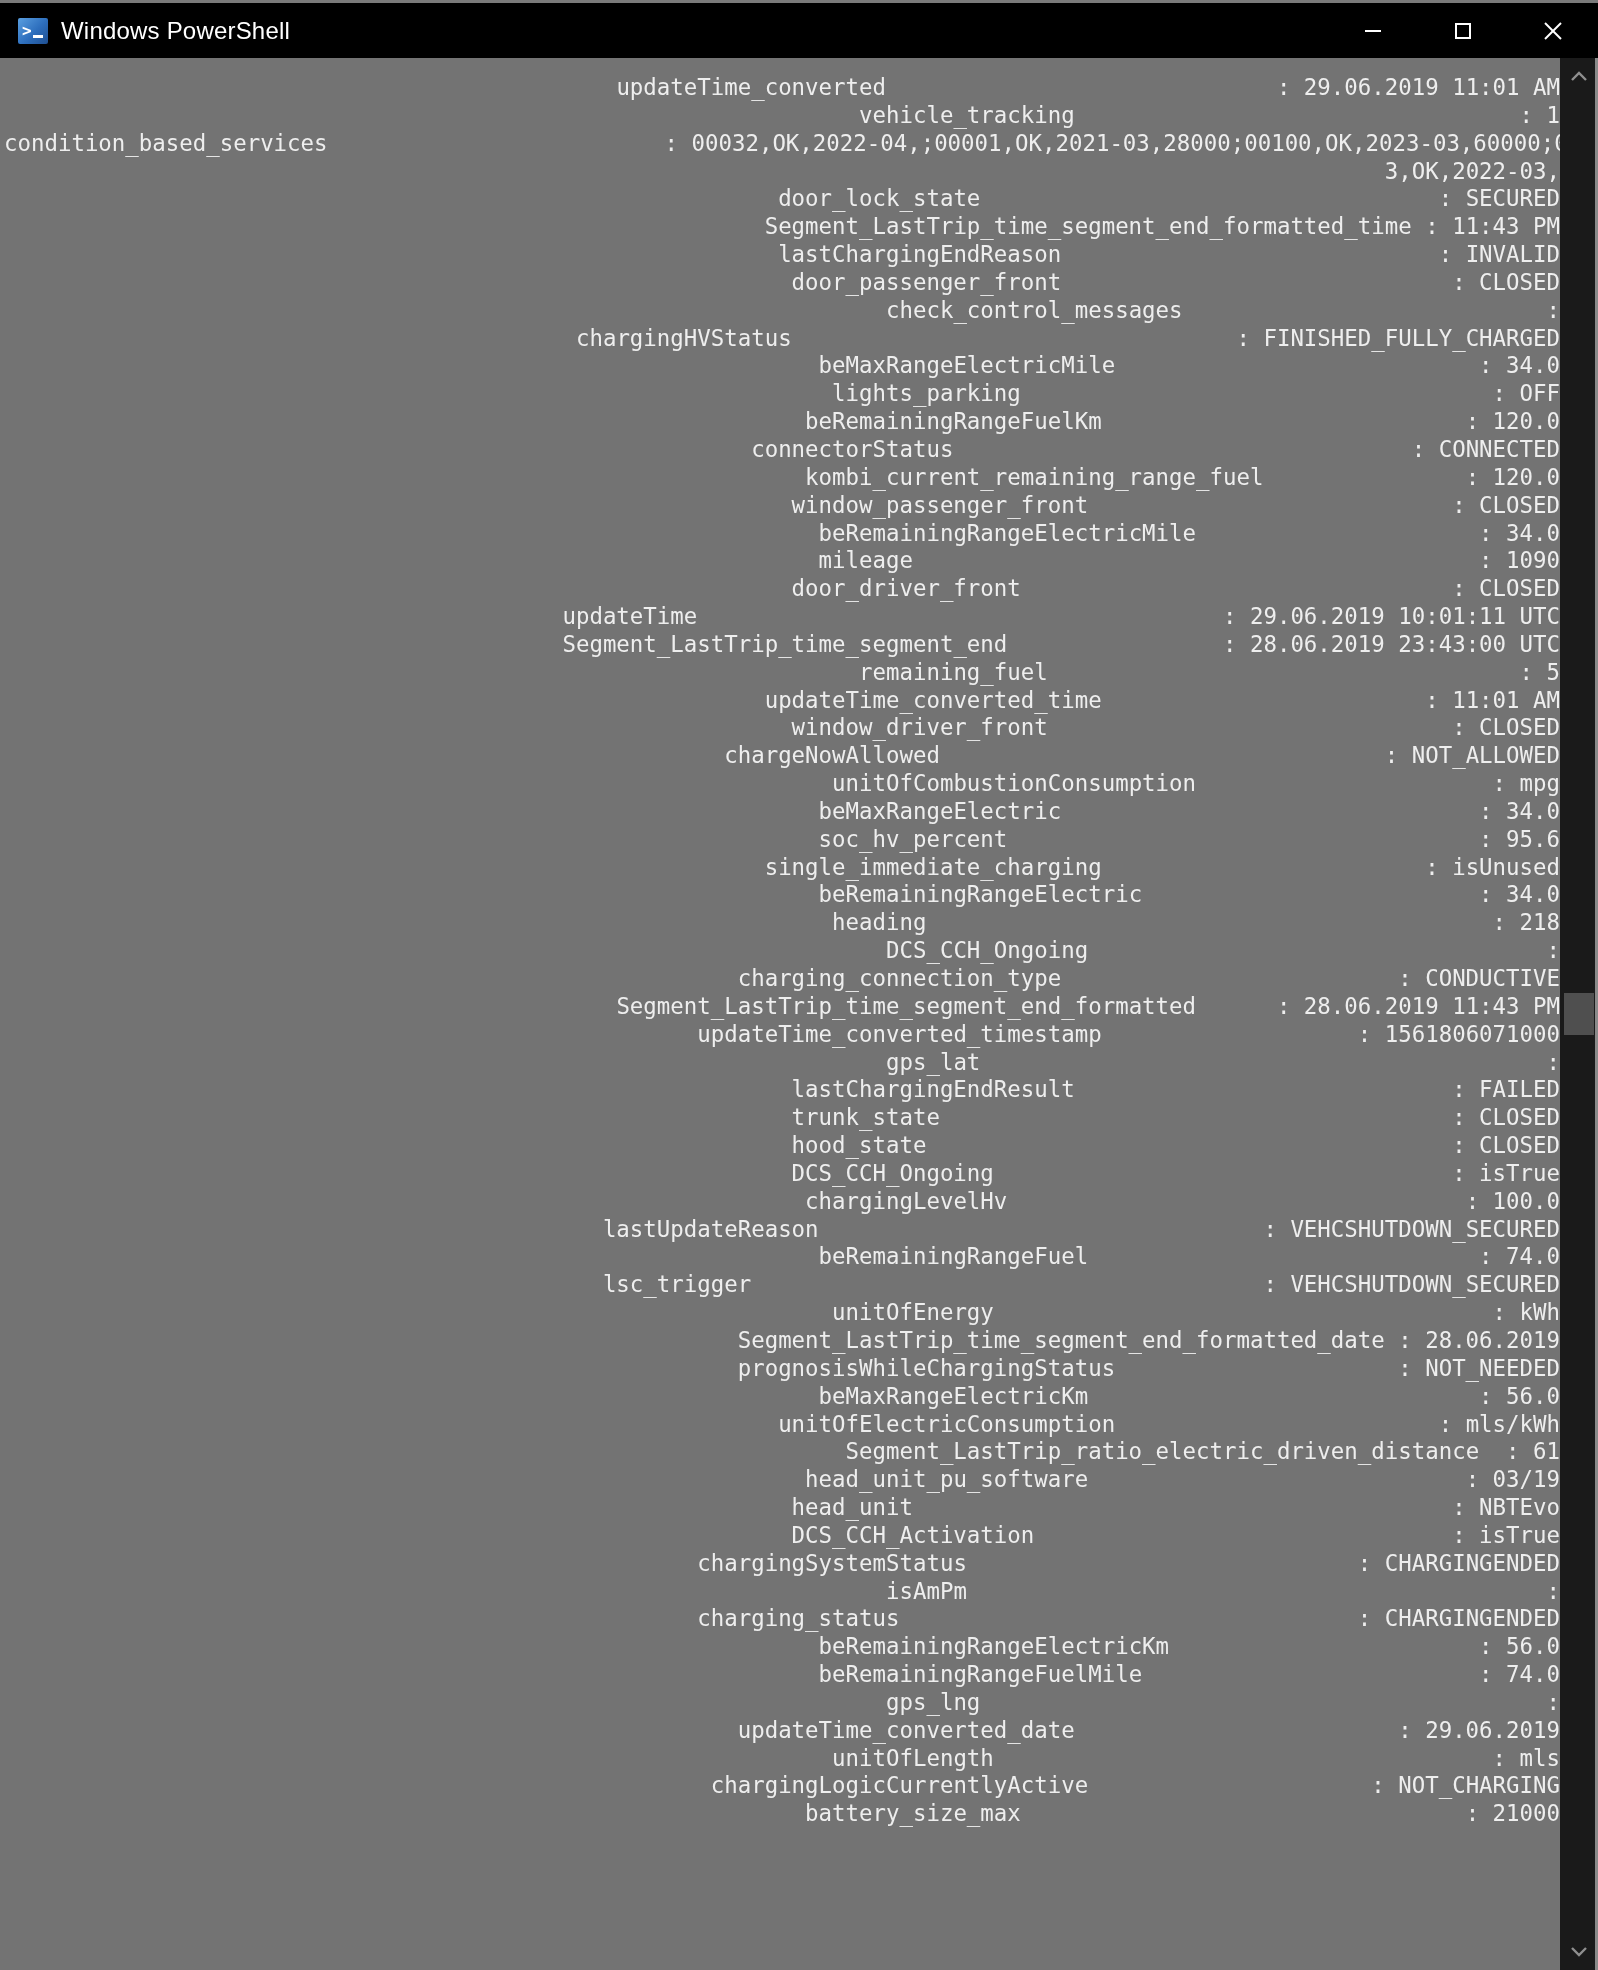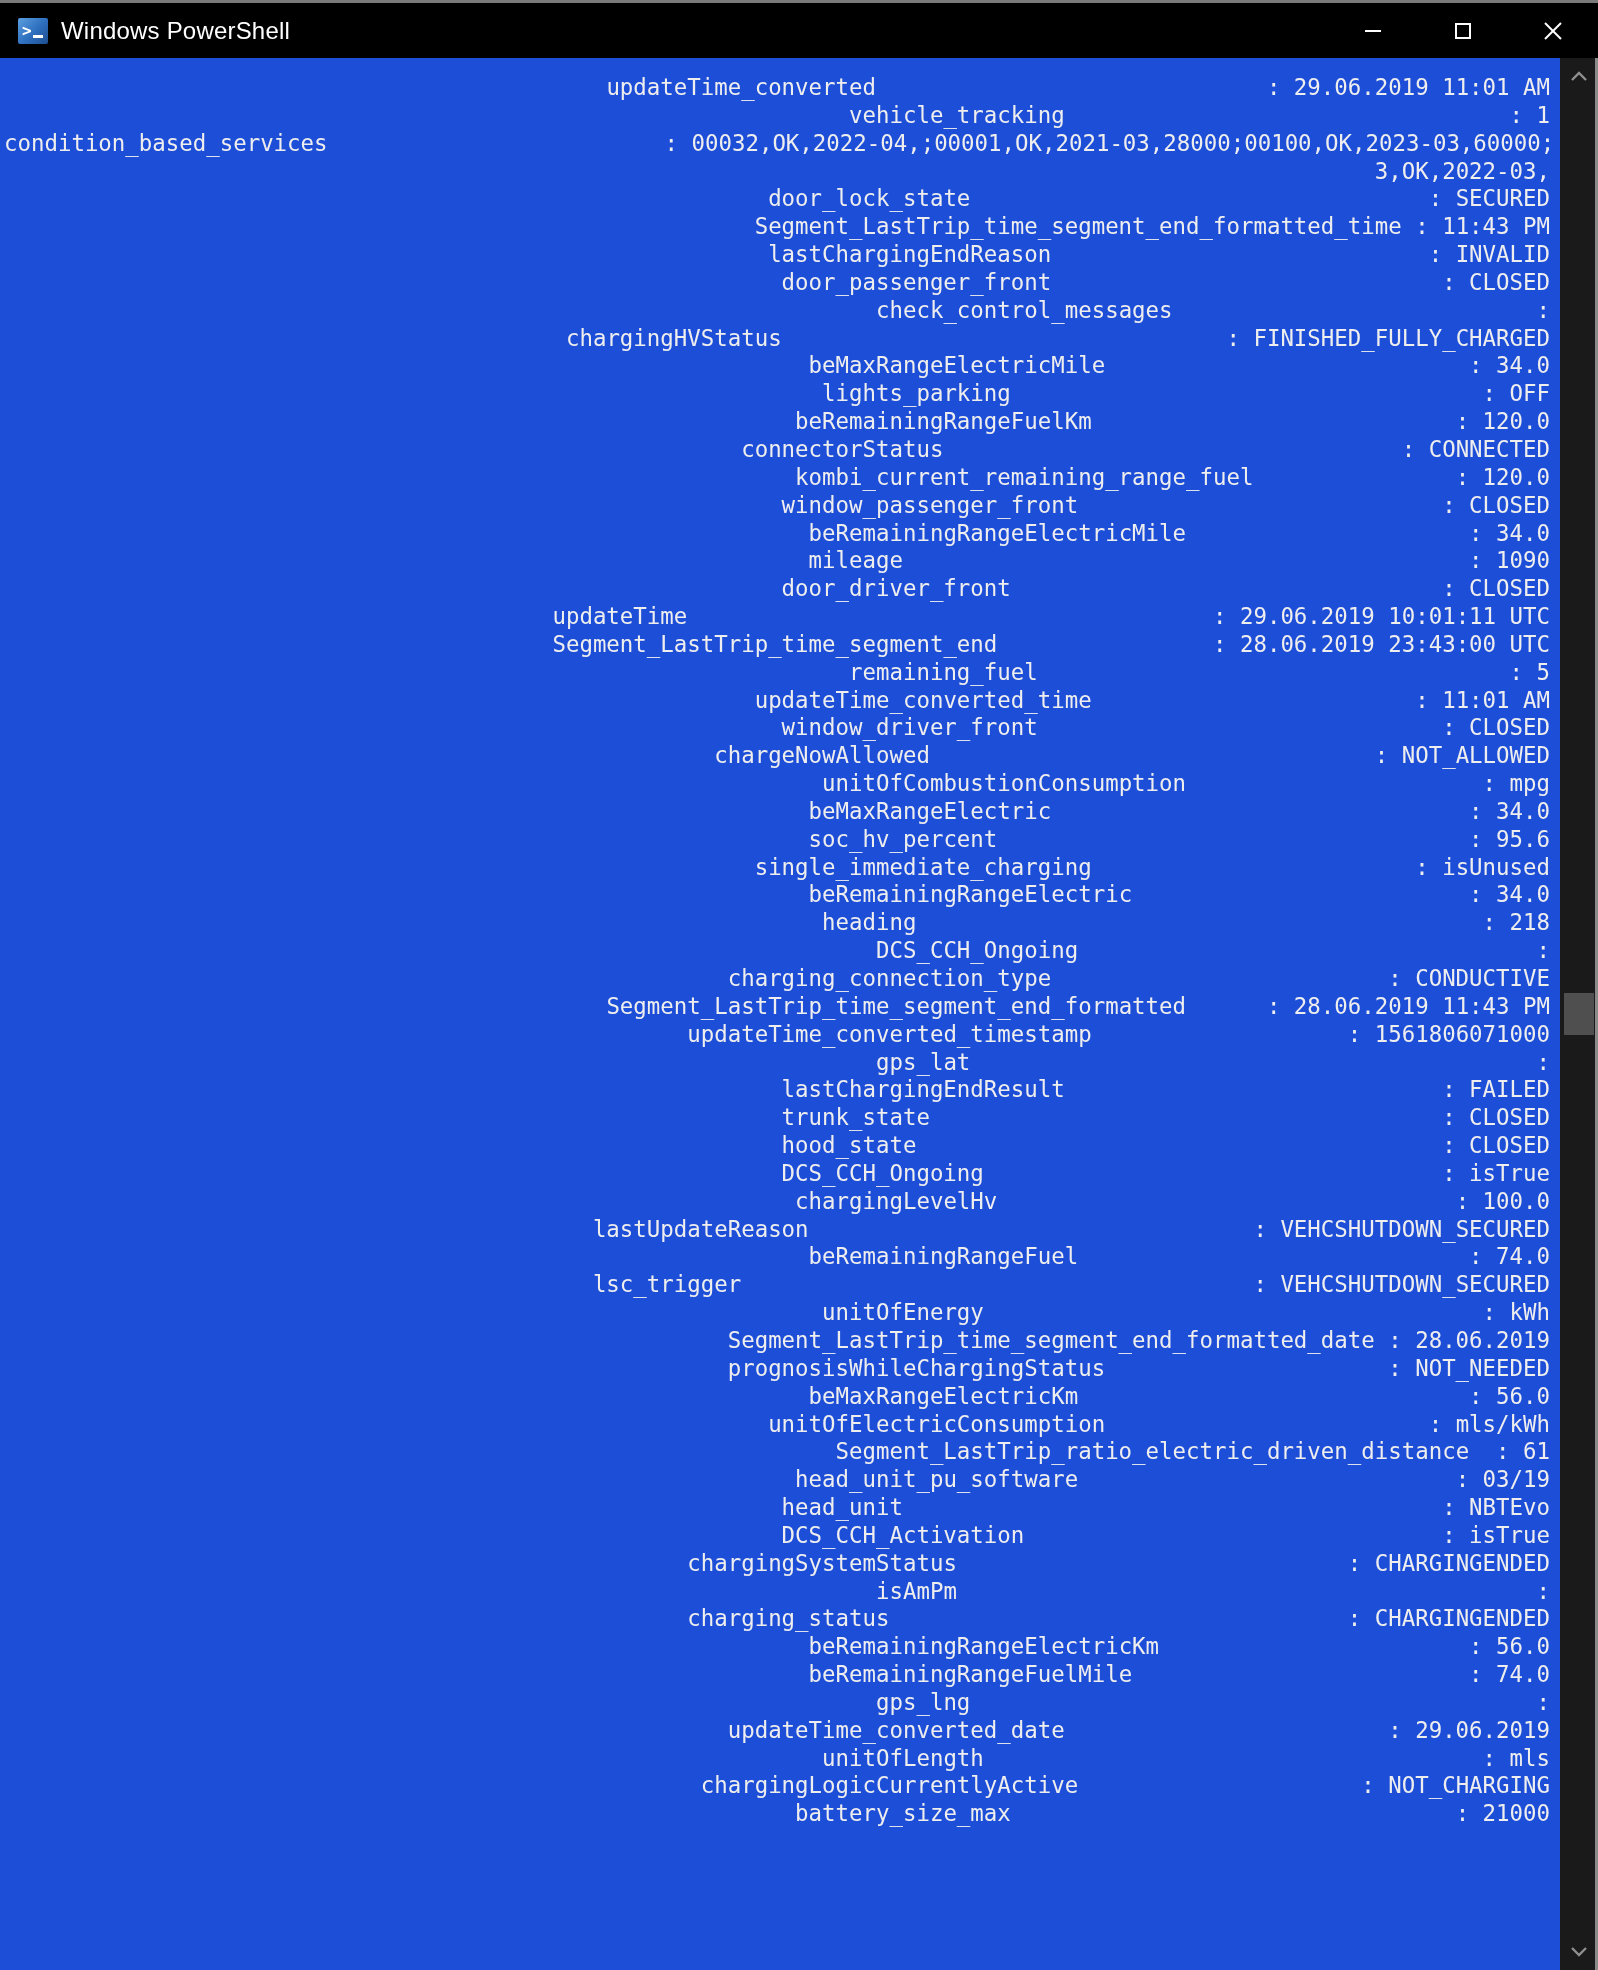--- a/index.html
+++ b/index.html
@@ -94,24 +94,23 @@
     align-items: center;
     justify-content: center;
     background: transparent;
   }
   .wc-btn svg { display:block; }
 
   
   #console-area {
     flex: 1;
     display: flex;
-    background: #1d4ed8;
+    background: #737373;
     overflow: hidden;
     position: relative;
-    gap: 10px;
   }
   #console-text {
     flex: 1;
     padding: 16px 0 0 4px;
     color: #eeeeee;
     font-family: "DejaVu Sans Mono", "Liberation Mono", monospace;
     font-size: 22.4px;
     line-height: 27.85px;
     white-space: pre;
     overflow: hidden;

